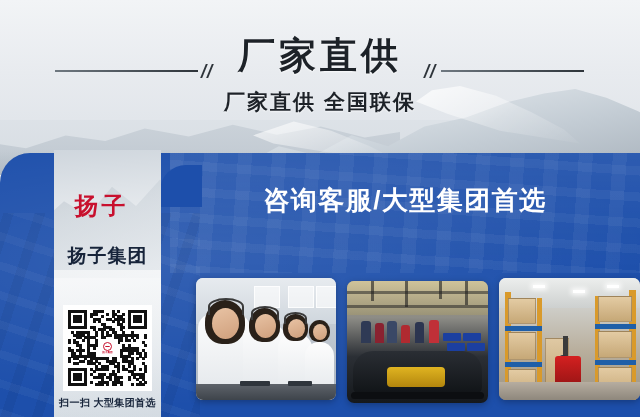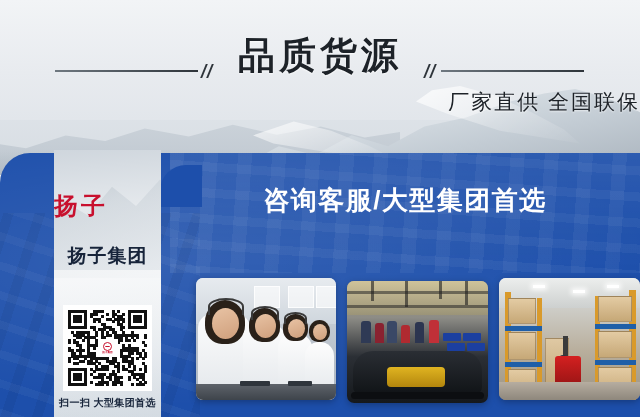--- a/index.html
+++ b/index.html
@@ -85,21 +85,21 @@
   .decor-right .slash i:nth-child(2){ left:8px; }
 
   .hero-title{
     position:absolute; left:0; top:36px; width:640px;
     text-align:center; font-size:37px; font-weight:bold; color:#1d2228;
     letter-spacing:4px; line-height:1.08;
     text-shadow:0 1px 2px rgba(255,255,255,.75);
   }
   .hero-sub{
     position:absolute; left:0; top:88px; width:640px;
-    text-align:right; font-size:21px; font-weight:normal; color:#1d2228;
+    text-align:center; font-size:21px; font-weight:bold; color:#1d2228;
     letter-spacing:2px;
     text-shadow:0 1px 2px rgba(255,255,255,.7);
   }
 
   
   .blue-panel{
     position:absolute; left:0; top:153px; width:640px; height:264px;
     background:#1d4fab;
     border-top-left-radius:30px;
     overflow:hidden;
@@ -163,21 +163,21 @@
   .logo-mark .wave2{
     position:absolute; left:2.5px; top:9.4px; width:11px; height:5px;
     border-bottom:2.2px solid #c8102e; border-radius:50%/90%;
   }
   .logo-word{
     font-size:18px; font-weight:bold; color:#c8102e;
     letter-spacing:.5px; line-height:1;
     font-family:"DejaVu Sans",sans-serif;
   }
   .brand-cn{
-    position:absolute; left:0; top:40px; width:95px; 
+    position:absolute; left:0; top:40px; width:95px; text-align:center;
     font-size:24px; font-weight:bold; color:#c8102e; letter-spacing:3px;
   }
 
   .cta-line1,.cta-line2{
     position:absolute; left:0; width:107px; text-align:center;
     font-size:19px; font-weight:bold; color:#17243a; letter-spacing:1px;
   }
   .cta-line1{ top:93px; }
   .cta-line2{ top:118px; }
 
@@ -313,21 +313,21 @@
       </span>
   </div>
   <div class="decor decor-right">
     <span class="bar"></span>
     <span class="slash">
         <i></i>
         <i></i>
       </span>
   </div>
 
-  <div class="hero-title">品质货源</div>
+  <div class="hero-title">厂家直供</div>
   <div class="hero-sub">厂家直供 全国联保</div>
 
   <div class="blue-panel">
     <div class="blue-sheen"></div>
     <div class="blue-inner-corner"></div>
   </div>
 
   <div class="left-card">
     <div class="card-rock"></div>
     <div class="card-snow"></div>

